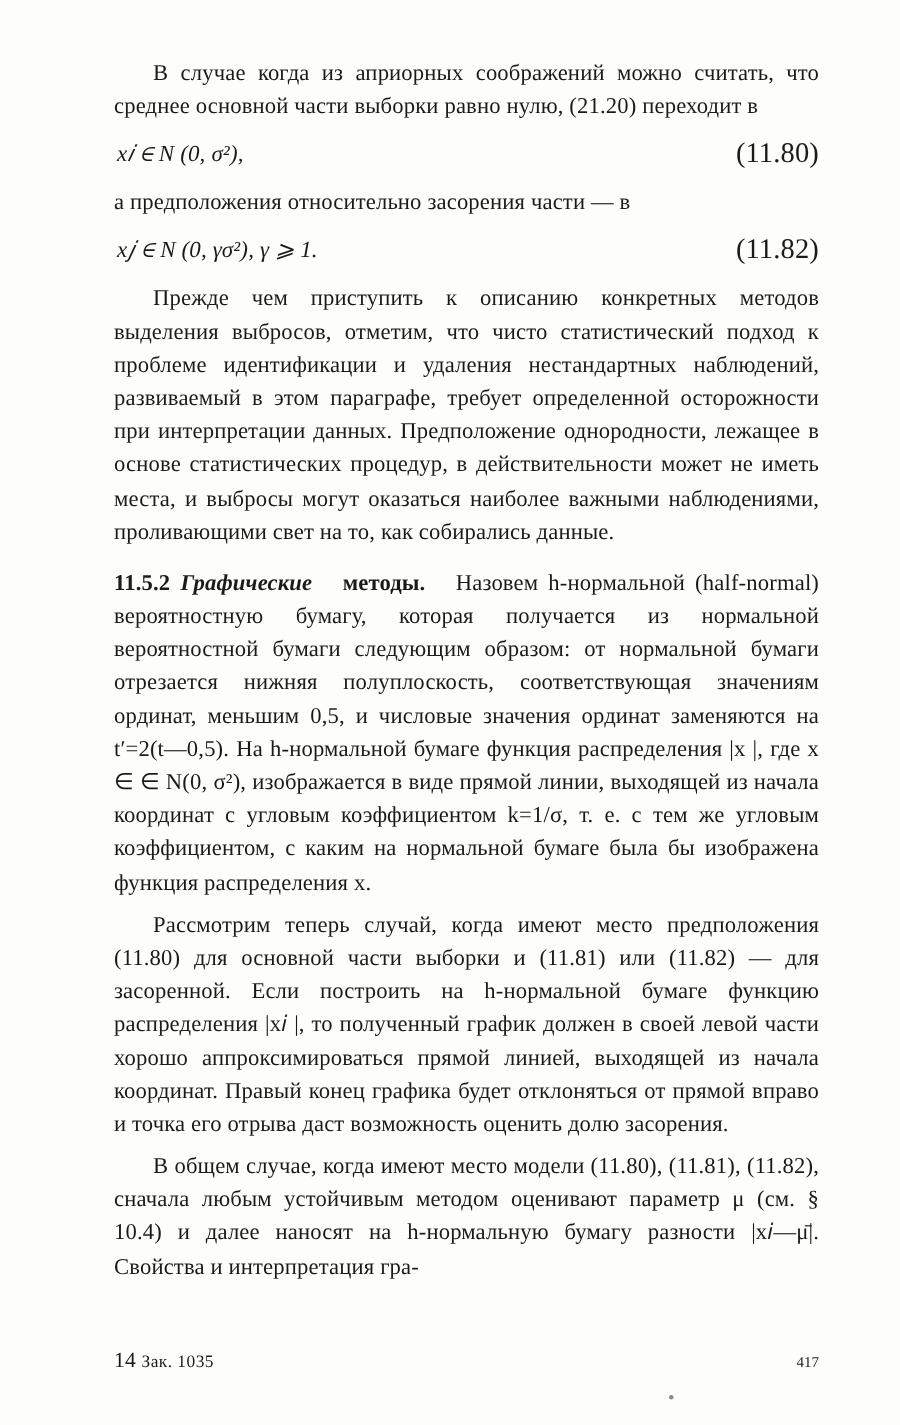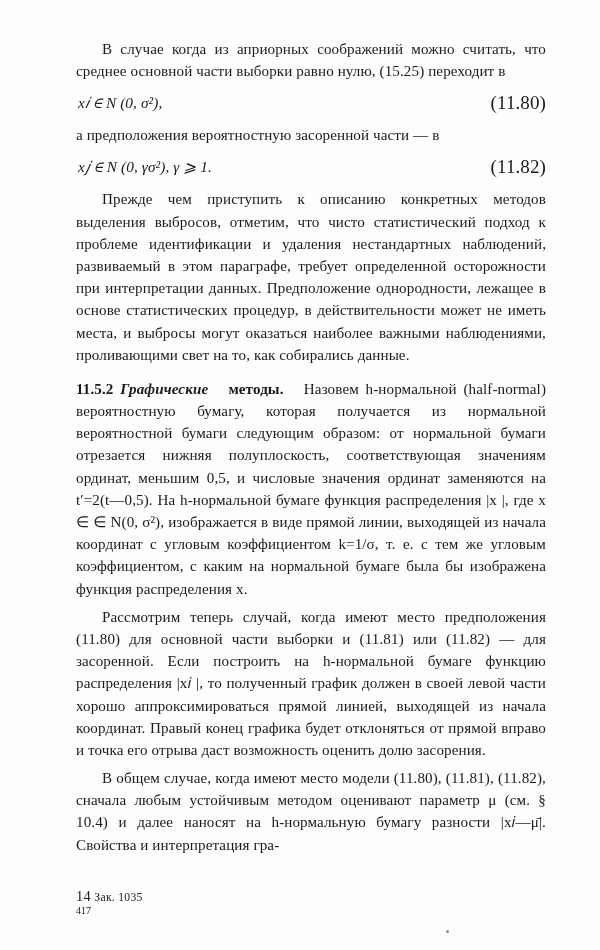--- a/index.html
+++ b/index.html
@@ -66,21 +66,20 @@
   }
   .footer {
     position: absolute;
     left: 76px;
     right: 54px;
     bottom: 34px;
     display: flex;
     justify-content: space-between;
     align-items: baseline;
     font-size: 13.4px;
-    flex-direction: column;
   }
   .footer-left {
     letter-spacing: 0.2px;
   }
   .footer-left .sig {
     font-size: 14.4px;
   }
   .footer-left .small-caps {
     font-size: 11.6px;
     letter-spacing: 0.3px;
@@ -102,28 +101,28 @@
     font-style: italic;
   }
 </style>
 </head>
 <body>
 
 <div class="page">
 
   <div class="body-text">
 
-    <p class="indent">В случае когда из априорных соображений можно считать, что среднее основной части выборки равно нулю, (15.25) переходит в</p>
+    <p class="indent">В случае когда из априорных соображений можно считать, что среднее основной части выборки равно нулю, (21.20) переходит в</p>
 
     <div class="formula-row">
       <span class="formula it">x𝑖 ∈ N (0, σ²),</span>
       <span class="tag">(11.80)</span>
     </div>
 
-    <p>а предположения вероятностную засоренной части —  в</p>
+    <p>а предположения относительно засорения части —  в</p>
 
 
     <div class="formula-row">
       <span class="formula it">x𝑗 ∈ N (0, γσ²),    γ ⩾ 1.</span>
       <span class="tag">(11.82)</span>
     </div>
 
     <p class="indent para-gap">Прежде чем приступить к описанию конкретных методов выделения выбросов, отметим, что чисто статистический подход к проблеме идентификации и удаления нестандартных наблюдений, развиваемый  в этом параграфе, требует определенной осторожности при интерпретации данных. Предположение однородности, лежащее в основе статистических процедур, в действительности может не иметь места, и выбросы могут оказаться наиболее важными наблюдениями, проливающими свет на   то,   как собирались данные.</p>
 
     <p class="section-para">

